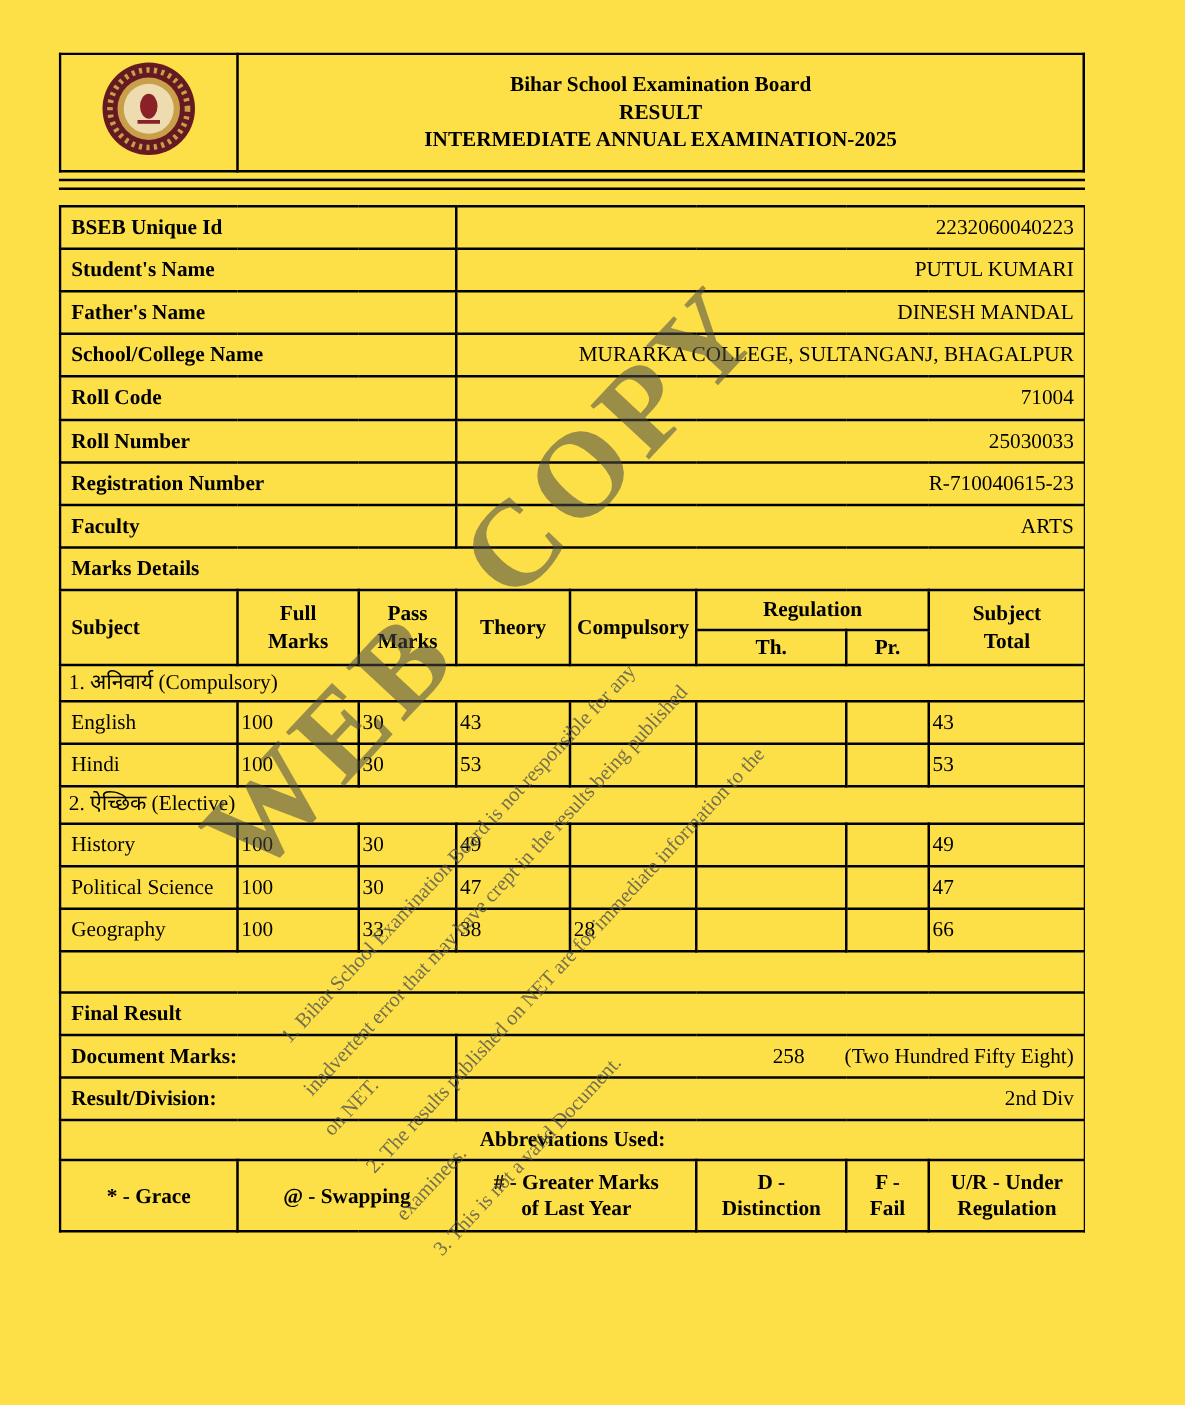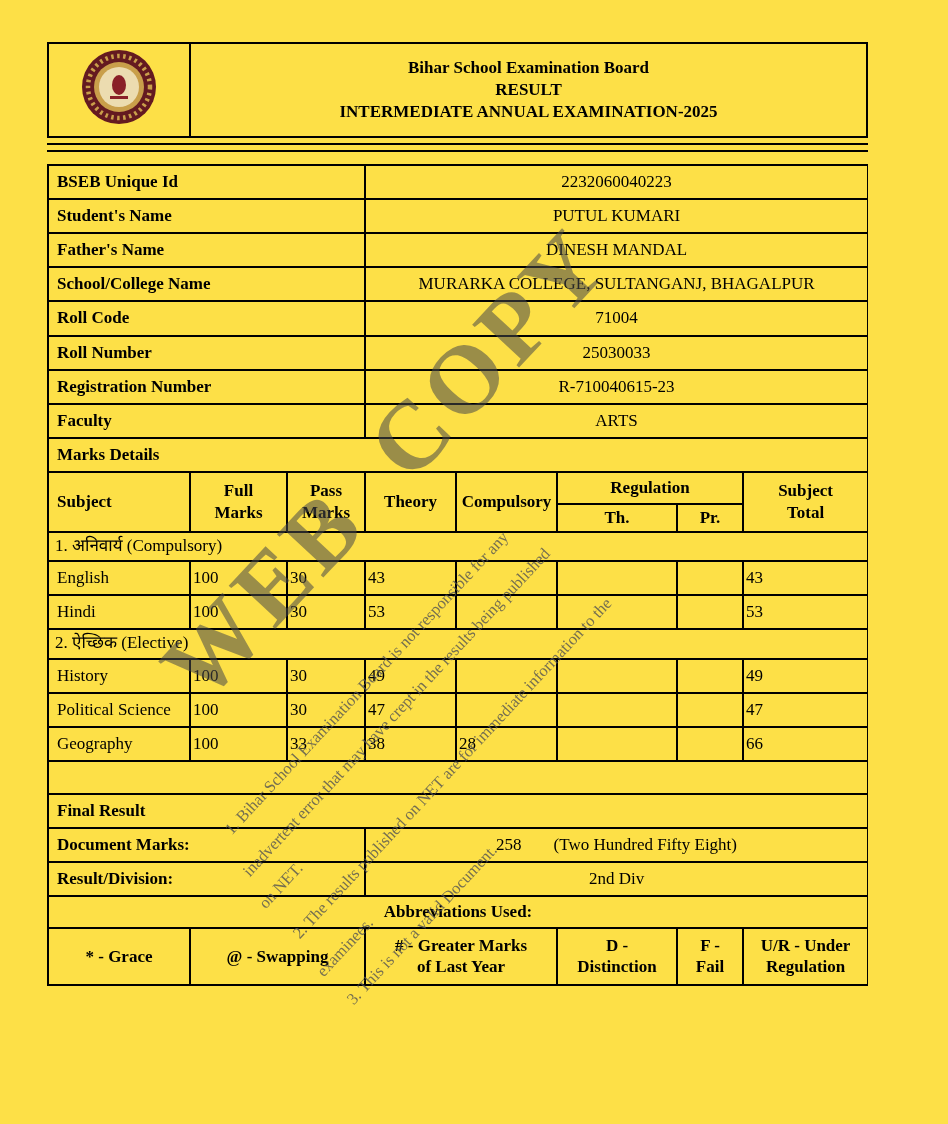--- a/index.html
+++ b/index.html
@@ -12,21 +12,21 @@
   .tbl td, .tbl th { border:2px solid #000; font-size:17px; line-height:1.3; vertical-align:middle; }
 
   
   .logo-cell { text-align:center; padding:4px 0; }
   .title-cell { text-align:center; font-weight:bold; font-size:18px; line-height:1.35; padding:7px 4px; }
 
   .rule-strip { margin-top:5px; height:9px; border-top:2px solid #000; border-bottom:2px solid #000; }
   .main-tbl { margin-top:12px;padding-left:44px; }
 
   .lbl { font-weight:bold; text-align:left; padding:5px 8px; }
-  .val { text-align:center; padding:5px 8px; }
+  .val { text-align:right; padding:5px 8px; }
   .subj { text-align:left; padding:5px 8px; }
   .num { text-align:left; padding:5px 2px; }
   .group { font-weight:normal; padding:2px 6px 3px;margin-left:44px; }
 
   .hdr th { font-weight:bold; text-align:center; white-space:pre-line; padding:4px 2px; }
   .subj-h { text-align:left !important; padding-left:8px !important; }
   .hdr-sub th { font-weight:bold; text-align:center; padding:2px;margin-top:12px; }
 
   .empty-row td { height:33px; }
   .abbr-title { text-align:center; font-weight:bold; padding:4px; }

